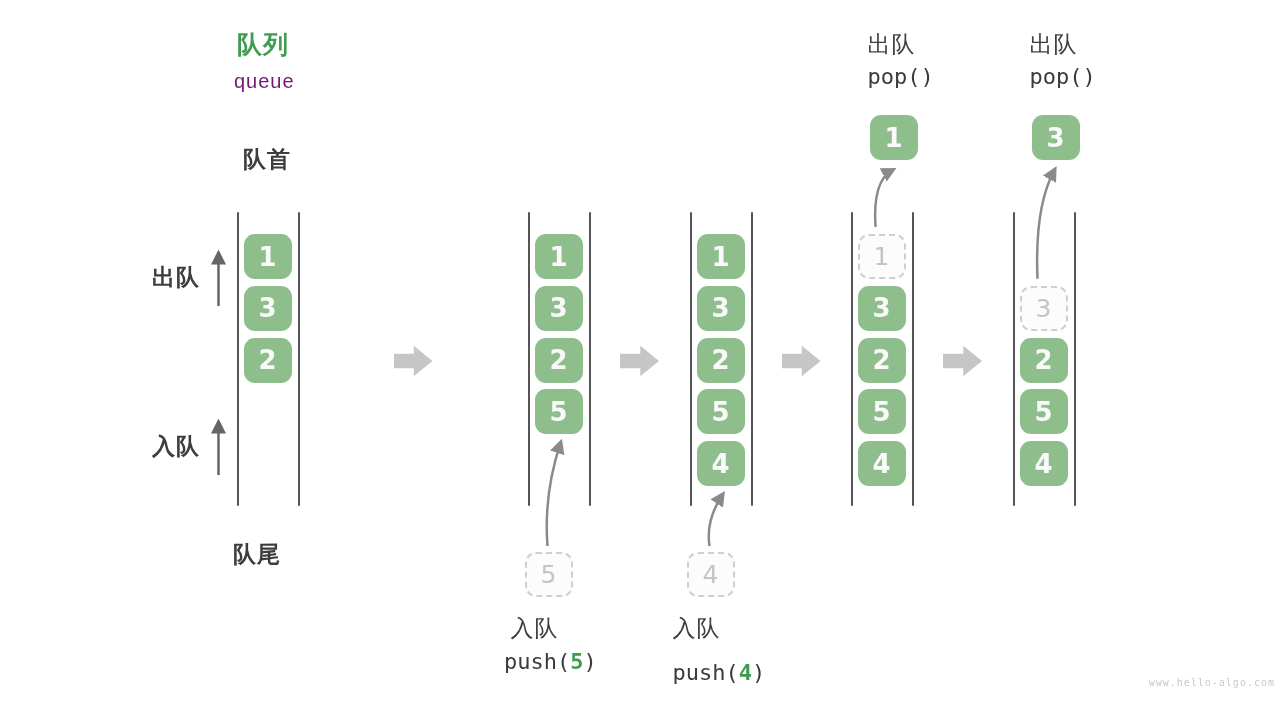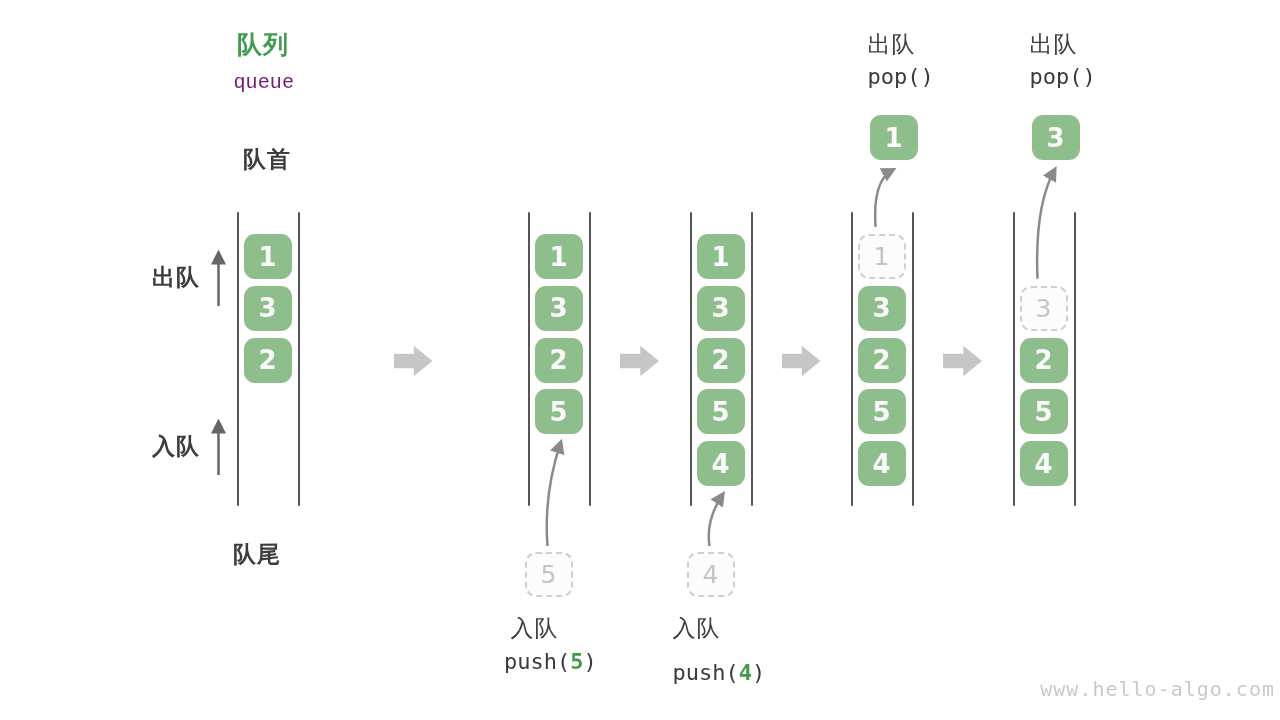--- a/index.html
+++ b/index.html
@@ -31,21 +31,21 @@
   }
   .op-zh{position:absolute;font-size:23px;color:#3f3f3f;letter-spacing:1px;}
   .op-code{
     position:absolute;font-family:"DejaVu Sans Mono","Liberation Mono",monospace;
     font-size:22px;color:#3b3b3b;white-space:pre;
   }
   .op-code .arg{color:var(--accent);font-weight:bold;}
   .watermark{
     position:absolute;right:38px;top:677px;
     font-family:"DejaVu Sans Mono","Liberation Mono",monospace;
-    font-size:20px;color:var(--wm);letter-spacing:1px;
+    font-size:10px;color:var(--wm);letter-spacing:1px;
   }
   svg#arrow-layer{position:absolute;left:0;top:0;pointer-events:none;}
 </style>
 </head>
 <body>
 
 <div id="stage" style="--green: #8ebe8c; --accent: #3f9b4e; --dark: #3d3d3d; --wall: #555555; --arrow: #8a8a8a; --sidearrow: #666666; --blockarrow: #c6c6c6; --ghostb: #cfcfcf; --ghostt: #c4c4c4; --wm: #c9c9c9; --boxtext: #fafafa;">
 
   <div class="abs title-zh" style="left:237px;top:28px;">队列</div>
   <div class="abs title-en" style="left:234px;top:70px;">queue</div>

